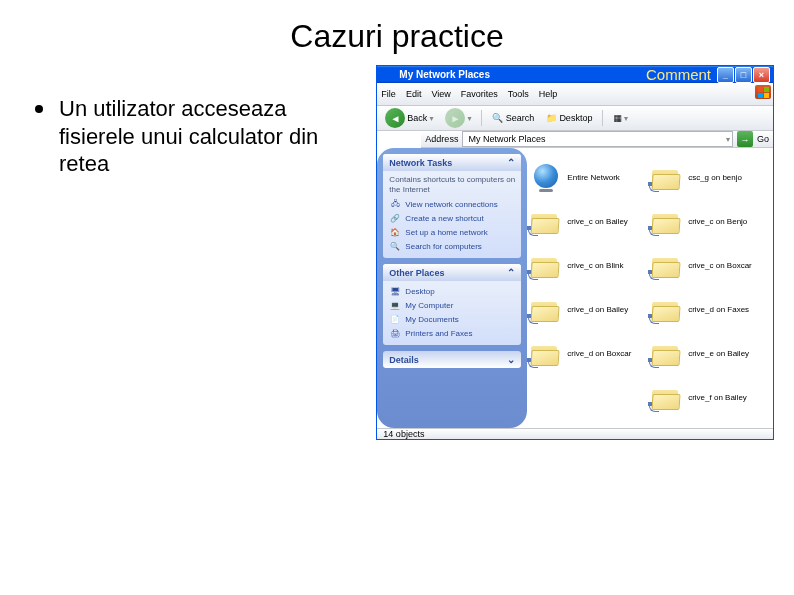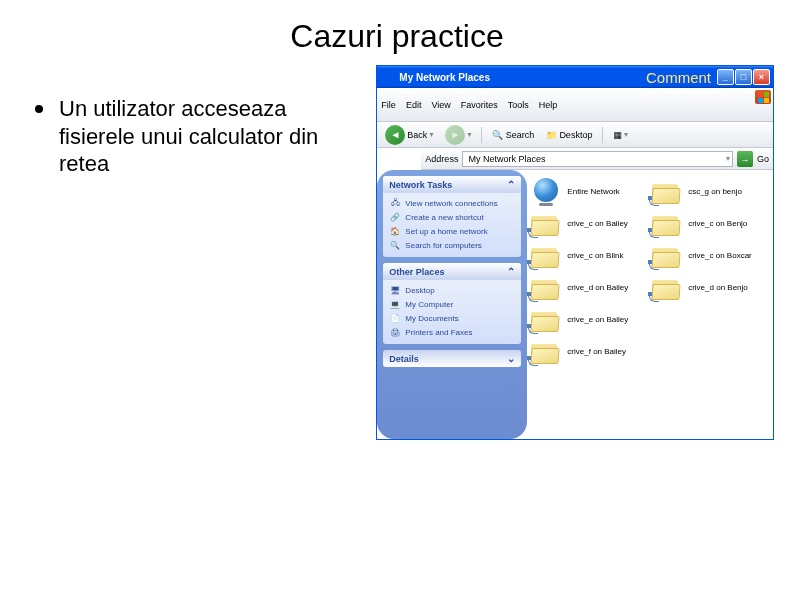--- a/index.html
+++ b/index.html
@@ -35,21 +35,21 @@
 .body-area { flex:1; display:flex; background:#fff; }
 .sidebar { width: 150px; background: linear-gradient(180deg,#7da2e0 0%,#6c8cd0 100%); padding: 6px; display:flex; flex-direction:column; gap:6px;border-radius:17px; }
 .panel { background: linear-gradient(180deg,#eef3fb,#d2defa); border-radius: 3px; overflow:hidden; }
 .panel-head { background: linear-gradient(180deg,#fff,#c6d4f0); padding: 3px 6px; font-size: 9px; font-weight: bold; color: #2a4a9a; display:flex; justify-content:space-between; align-items:center; }
 .panel-head .chev { font-size:10px; color:#2a4a9a; }
 .panel-body { padding: 4px 6px; font-size: 8px; color: #2a4a9a; }
 .panel-body .desc { font-size:8px; color:#4a5a7a; margin-bottom:4px; line-height:1.2; }
 .plink { display:flex; align-items:center; gap:4px; margin-bottom:2px; cursor:pointer; }
 .plink .pico { width:12px; height:12px; flex-shrink:0; display:flex; align-items:center; justify-content:center; }
 .panel.details .panel-head { background: linear-gradient(180deg,#c6d4f0,#fff); }
-.files { flex:1; padding: 8px 4px; display: grid; grid-template-columns: 1fr 1fr; gap: 4px 4px; align-content:start; overflow:hidden; }
+.files { flex:1; padding: 16px 4px; display: grid; grid-template-columns: 1fr 1fr; gap: 16px 4px; align-content:start; overflow:hidden; }
 .file-item { display:flex; align-items:center; gap:4px; font-size:8px; }
 .fico { width:32px; height:28px; flex-shrink:0; position:relative; }
 .folder-ico { width:28px; height:22px; position:relative; margin-top:4px; }
 .folder-ico .back { position:absolute; width:26px; height:18px; background:linear-gradient(180deg,#f8e6a0,#e8c860); border-radius:2px 2px 0 0; top:2px; }
 .folder-ico .front { position:absolute; width:28px; height:16px; background:linear-gradient(160deg,#fef4c0,#f0d880); border-radius:2px; top:6px; transform:skewX(-4deg); border:1px solid #d0b850; }
 .folder-ico .cable { position:absolute; width:10px; height:8px; border:1px solid #5a7ab8; border-top:none; border-right:none; border-radius:0 0 0 6px; left:-3px; bottom:-2px; }
 .folder-ico .plug { position:absolute; width:4px; height:4px; background:#5a7ab8; left:-4px; bottom:4px; }
 .globe-ico { width:30px; height:30px; position:relative; }
 .globe-ico .ball { width:24px; height:24px; border-radius:50%; background:radial-gradient(circle at 35% 30%,#b0e0ff,#3a8cd8,#1a5ca8); position:absolute; top:0; left:3px; }
 .globe-ico .stand { width:14px; height:3px; background:#808898; position:absolute; bottom:2px; left:8px; border-radius:2px; }
@@ -139,20 +139,21 @@
     </div>
 
     <div class="body-area">
       <div class="sidebar">
         <div class="panel">
           <div class="panel-head">
             <span>Network Tasks</span>
               <span class="chev">⌃</span>
           </div>
           <div class="panel-body">
+            <div class="desc">Contains shortcuts to computers on the Internet</div>
             <div id="nt-links">
                 <div class="plink">
                   <span class="pico">🖧</span>
                   <span>View network connections</span>
                 </div>
                 <div class="plink">
                   <span class="pico">🔗</span>
                   <span>Create a new shortcut</span>
                 </div>
                 <div class="plink">
@@ -278,21 +279,32 @@
           </div>
           <div class="file-item">
             <div class="fico">
               <div class="folder-ico">
                 <div class="back"></div>
                 <div class="front"></div>
                 <div class="cable"></div>
                 <div class="plug"></div>
               </div>
             </div>
-            <div class="flabel">crive_d on Benjo</div>
+            <div class="flabel">crive_d on Faxes</div>
+          </div>
+          <div class="file-item">
+            <div class="fico">
+              <div class="folder-ico">
+                <div class="back"></div>
+                <div class="front"></div>
+                <div class="cable"></div>
+                <div class="plug"></div>
+              </div>
+            </div>
+            <div class="flabel">crive_d on Boxcar</div>
           </div>
           <div class="file-item">
             <div class="fico">
               <div class="folder-ico">
                 <div class="back"></div>
                 <div class="front"></div>
                 <div class="cable"></div>
                 <div class="plug"></div>
               </div>
             </div>
@@ -306,14 +318,17 @@
                 <div class="front"></div>
                 <div class="cable"></div>
                 <div class="plug"></div>
               </div>
             </div>
             <div class="flabel">crive_f on Bailey</div>
           </div>
         </div>
     </div>
 
+    <div class="statusbar">
+      <span>14 objects</span>
+    </div>
   </div>
 </div>
 
 </body></html>

